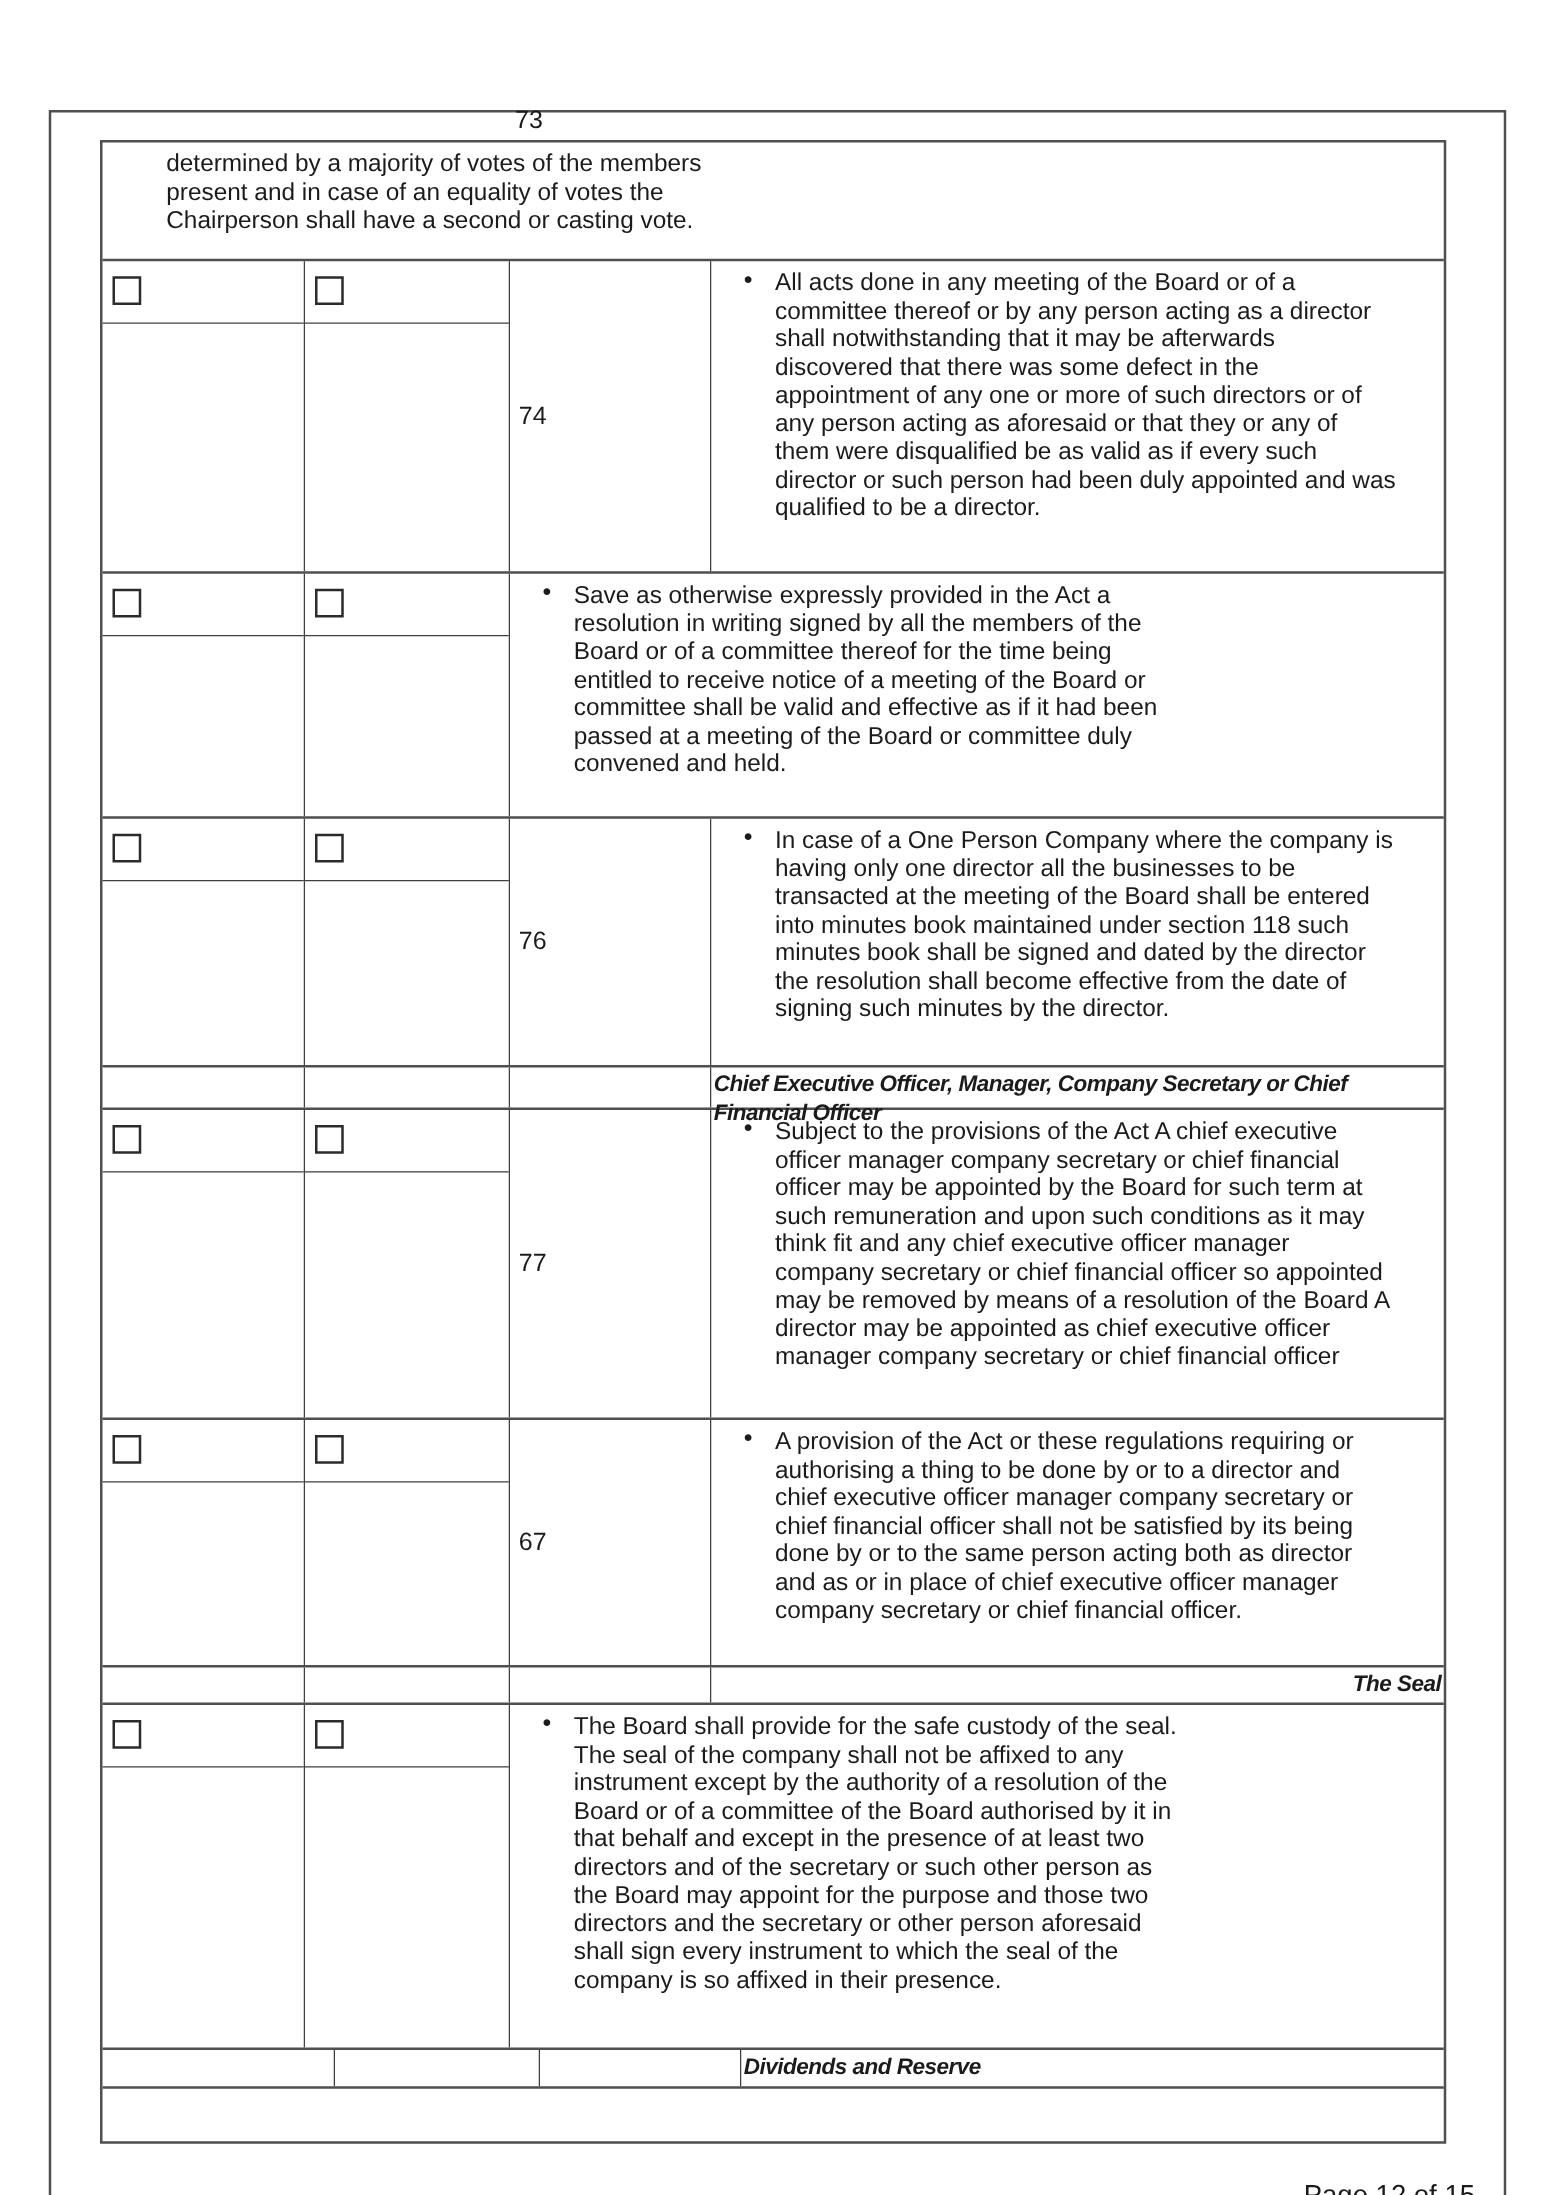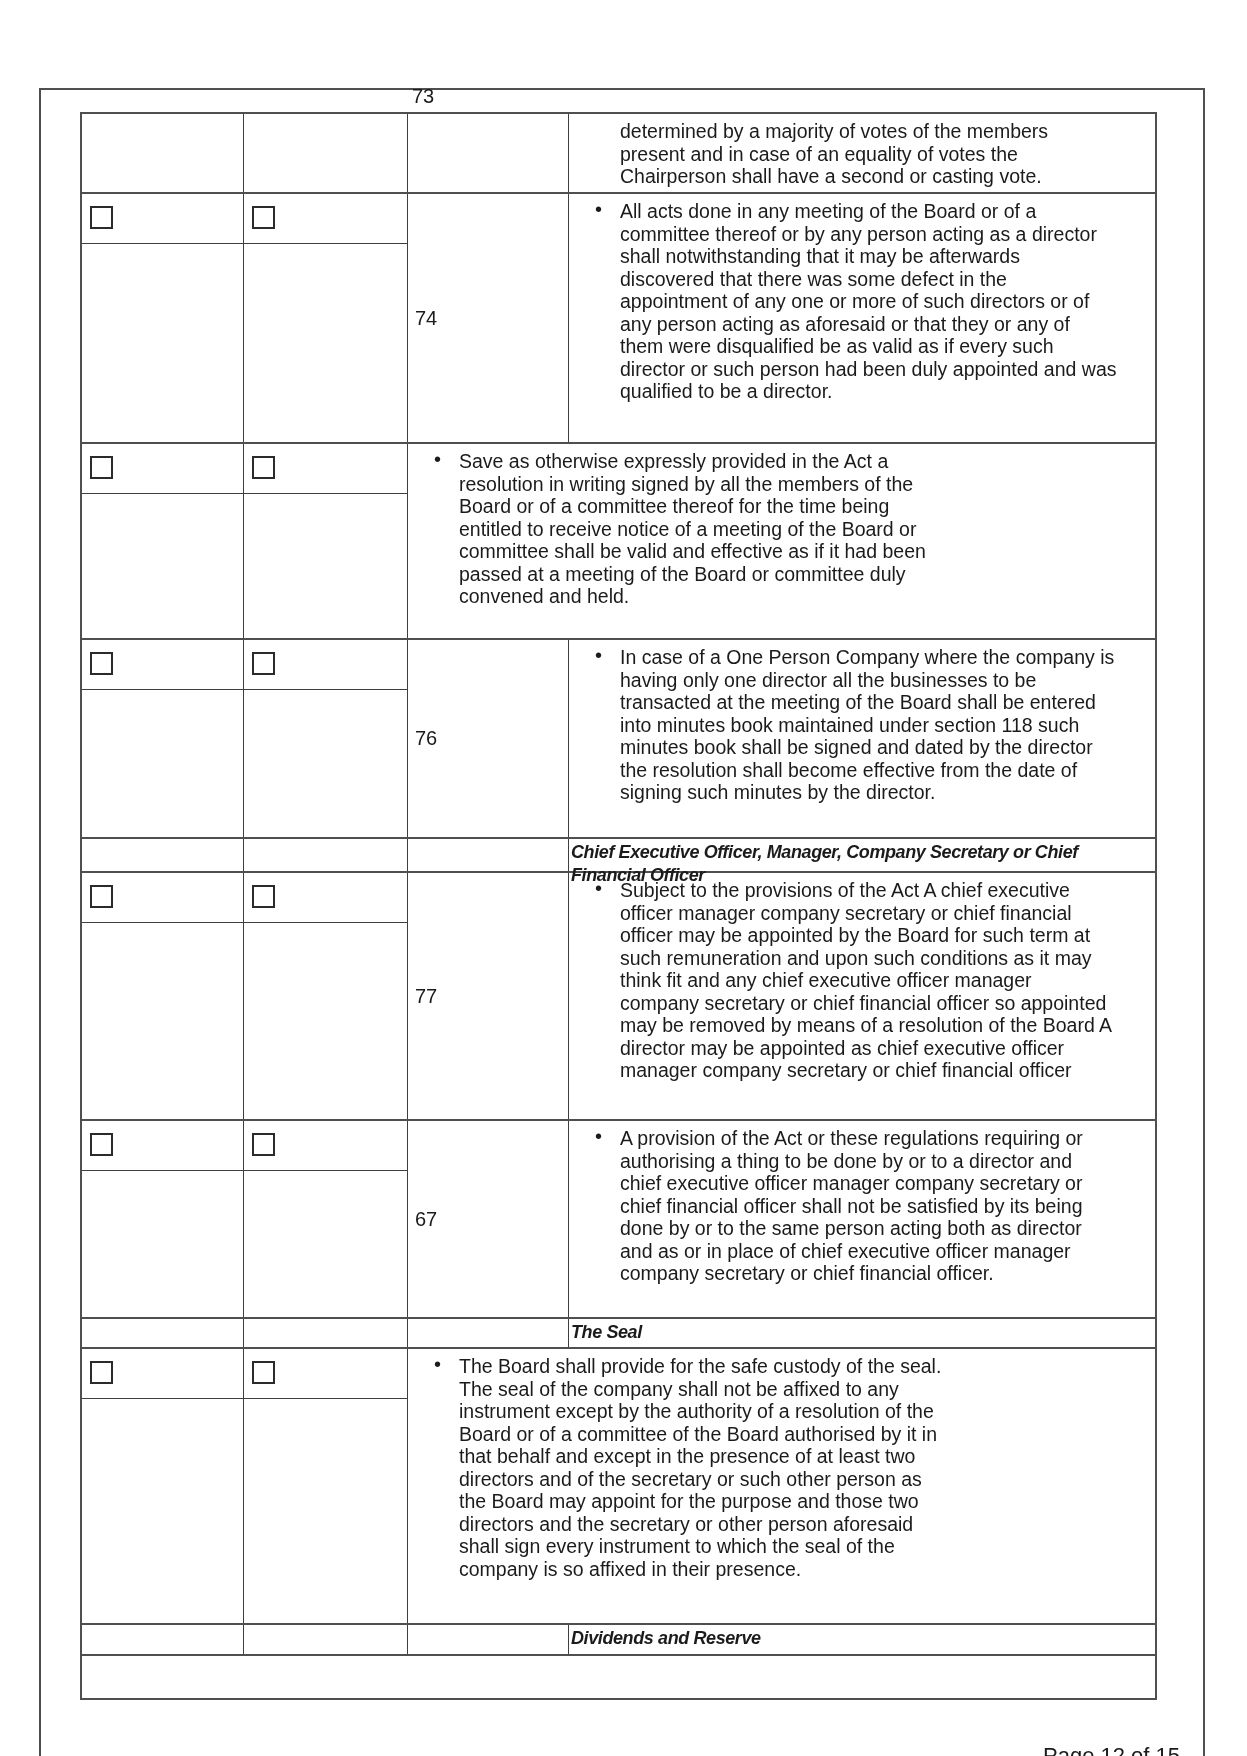--- a/index.html
+++ b/index.html
@@ -100,21 +100,21 @@
 </head>
 <body>
 
 <div class="page">
 
   <div class="page-border"></div>
 
   <div class="prev-row-number">73</div>
 
   <div class="articles-table" id="articles-table">
-      <div class="trow first" style="height: 78px;">
+      <div class="trow first" style="height: 93px; flex-direction: column;">
         <div class="cell c1"></div>
         <div class="cell c2"></div>
         <div class="cell c3"></div>
         <div class="cell c4">
           <div class="body-text">determined by a majority of votes of the members
 present and in case of an equality of votes the
 Chairperson shall have a second or casting vote.</div>
         </div>
       </div>
       <div class="trow" style="height: 250px;">
@@ -240,21 +240,21 @@
         <div class="cell c4">
           <div class="body-text"><span class="bullet">•</span>A provision of the Act or these regulations requiring or
 authorising a thing to be done by or to a director and
 chief executive officer manager company secretary or
 chief financial officer shall not be satisfied by its being
 done by or to the same person acting both as director
 and as or in place of chief executive officer manager
 company secretary or chief financial officer.</div>
         </div>
       </div>
-      <div class="trow" style="height: 30px;">
+      <div class="trow" style="height: 30px; text-align: right;">
         <div class="cell c1"></div>
         <div class="cell c2"></div>
         <div class="cell c3"></div>
         <div class="cell c4">
           <div class="section-title">The Seal</div>
         </div>
       </div>
       <div class="trow" style="height: 276px;">
         <div class="cell c1">
           <div class="checkrow">
@@ -272,21 +272,21 @@
 instrument except by the authority of a resolution of the
 Board or of a committee of the Board authorised by it in
 that behalf and except in the presence of at least two
 directors and of the secretary or such other person as
 the Board may appoint for the purpose and those two
 directors and the secretary or other person aforesaid
 shall sign every instrument to which the seal of the
 company is so affixed in their presence.</div>
         </div>
       </div>
-      <div class="trow" style="height: 31px;">
+      <div class="trow" style="height: 31px; padding-left: 24px;">
         <div class="cell c1"></div>
         <div class="cell c2"></div>
         <div class="cell c3"></div>
         <div class="cell c4">
           <div class="section-title">Dividends and Reserve</div>
         </div>
       </div>
       <div class="trow" style="height: 44px;">
         <div class="cell merged-cell"></div>
       </div>

